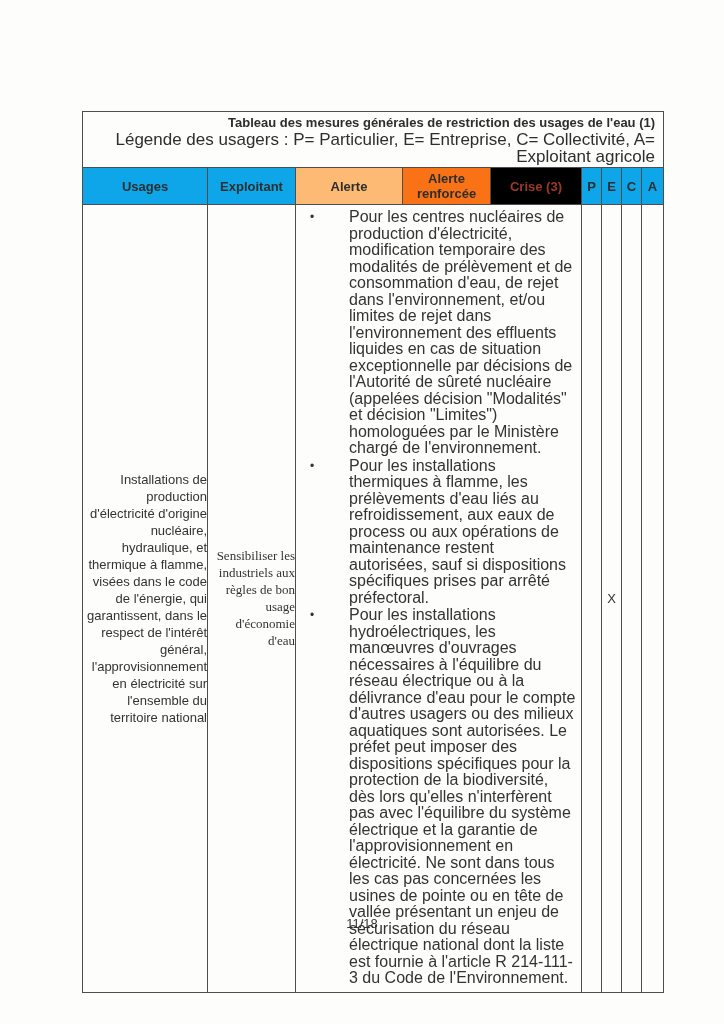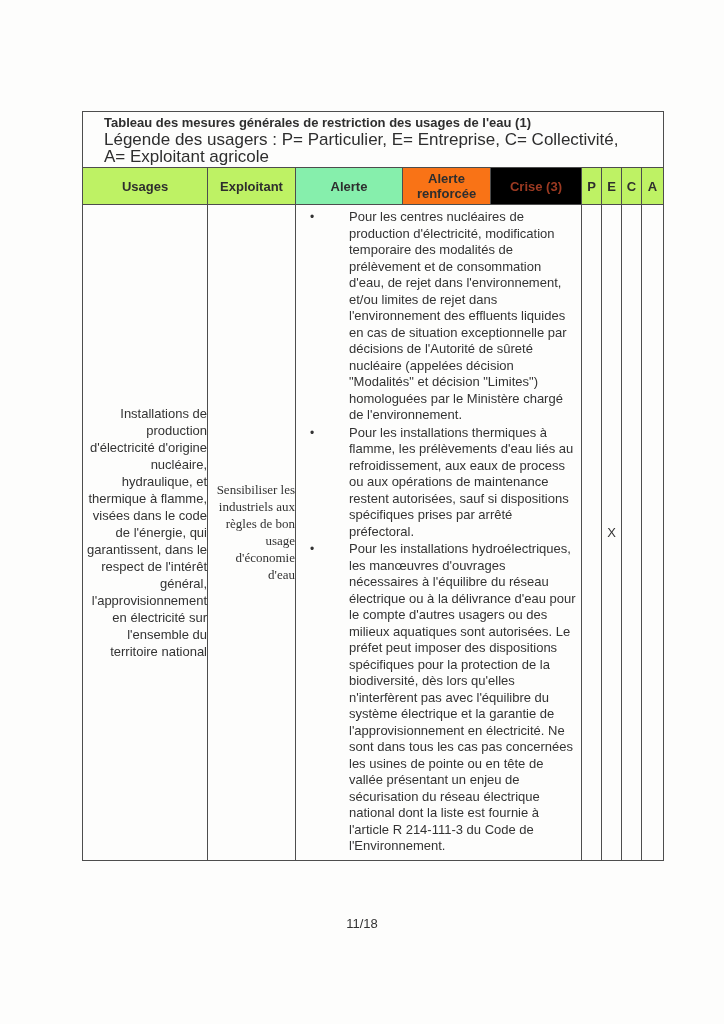--- a/index.html
+++ b/index.html
@@ -30,23 +30,23 @@
   }
   table.restriction-table td,
   table.restriction-table th {
     border: 1px solid #4d4d4d;
     padding: 0;
     color: #333333;
   }
   
   tr.caption-row td {
     height: 38px;
-    text-align: left;
+    text-align: right;
     vertical-align: middle;
-    padding: 2px 21px;
+    padding: 2px 8px;
   }
   .t-title {
     font-weight: bold;
     font-size: 13px;
     line-height: 17px;
     color: #2e2e2e;
   }
   .t-legend {
     font-size: 17px;
     line-height: 17px;
@@ -54,21 +54,21 @@
   }
   
   tr.head-row th {
     height: 36px;
     font-size: 13px;
     font-weight: bold;
     text-align: center;
     vertical-align: middle;
     line-height: 15px;
     color: #2e2e2e;
-    background: #bef264;
+    background: #0ea5e9;
   }
   
   tr.body-row td {
     vertical-align: middle;
     font-size: 13px;
   }
   td.c-usages {
     vertical-align: middle;
     text-align: right;
     padding: 4px 4px 4px 7px;
@@ -85,21 +85,21 @@
     vertical-align: top;
   }
   ul.measures {
     list-style: none;
     margin: 0;
     padding: 4px 5px 4px 12px;
   }
   ul.measures li {
     position: relative;
     padding-left: 41px;
-    font-size: 13px;
+    font-size: 16px;
     line-height: 16.5px;
     margin: 0 0 1px 0;
     color: #333333;
   }
   ul.measures li::before {
     content: "\2022";
     position: absolute;
     left: 2px;
     top: 0;
     font-size: 12px;
@@ -141,21 +141,21 @@
     <thead>
       <tr class="caption-row">
         <td colspan="9">
           <div class="t-title">Tableau des mesures générales de restriction des usages de l'eau (1)</div>
           <div class="t-legend">Légende des usagers : P= Particulier, E= Entreprise, C= Collectivité, A= Exploitant agricole</div>
         </td>
       </tr>
       <tr class="head-row">
         <th>Usages</th>
         <th>Exploitant</th>
-        <th class="h-alerte" style="background: #86efac;">Alerte</th>
+        <th class="h-alerte" style="background: #fdba74;">Alerte</th>
         <th class="h-renforcee" style="background: #f97316;">Alerte renforcée</th>
         <th class="h-crise" style="background: #000000; color: rgb(156, 58, 34);">Crise (3)</th>
         <th>P</th>
         <th>E</th>
         <th>C</th>
         <th>A</th>
       </tr>
     </thead>
     <tbody>
       <tr class="body-row" style="height:586px">

